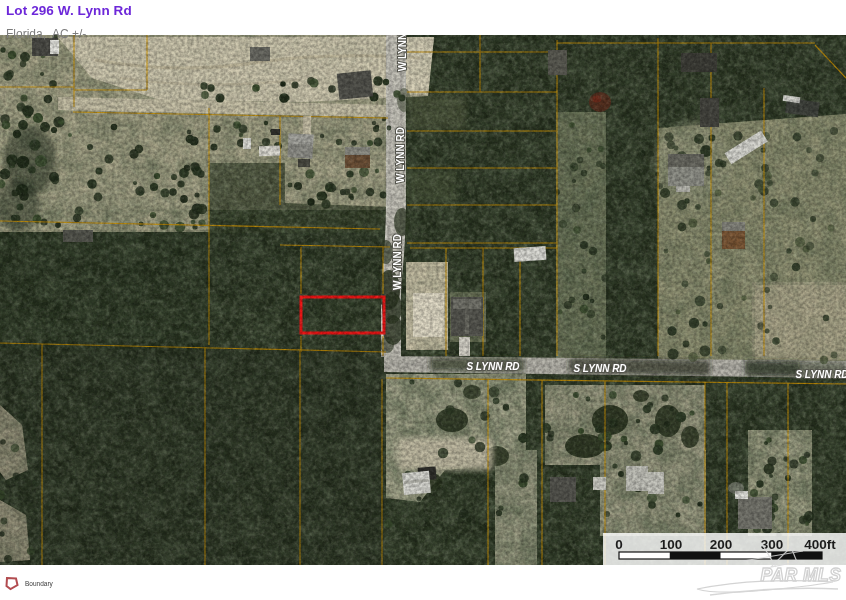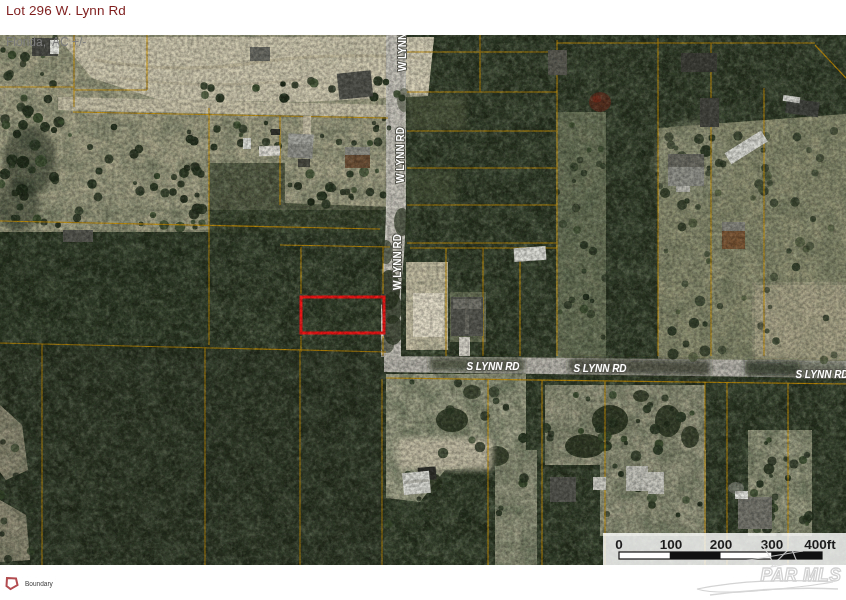--- a/index.html
+++ b/index.html
@@ -1,18 +1,18 @@
 <!DOCTYPE html>
 <html><head><meta charset="utf-8">
 <style>
 html,body{margin:0;padding:0;background:#fff;width:846px;height:600px;overflow:hidden}
 body{font-family:"Liberation Sans",sans-serif}
 .hdr{position:absolute;left:6px;top:3px}
-.t1{font-size:13.5px;font-weight:normal;color:#7f1d1d;letter-spacing:.1px}
-.t2{font-size:12px;color:#7c7c7c;margin-top:17px}
+.t1{font-size:13.5px;font-weight:bold;color:#6d28d9;letter-spacing:.1px}
+.t2{font-size:12px;color:#7c7c7c;margin-top:9px}
 .ftr{position:absolute;left:0;top:565px;width:846px;height:35px}
 svg{position:absolute;left:0;top:0}
 </style></head>
 <body>
 <svg width="846" height="600" viewBox="0 0 846 600">
 <defs>
 <clipPath id="mapclip">
         <rect x="0" y="35" width="846" height="530"></rect>
       </clipPath>
 <filter id="blotchD" x="0%" y="0%" width="100%" height="100%">

